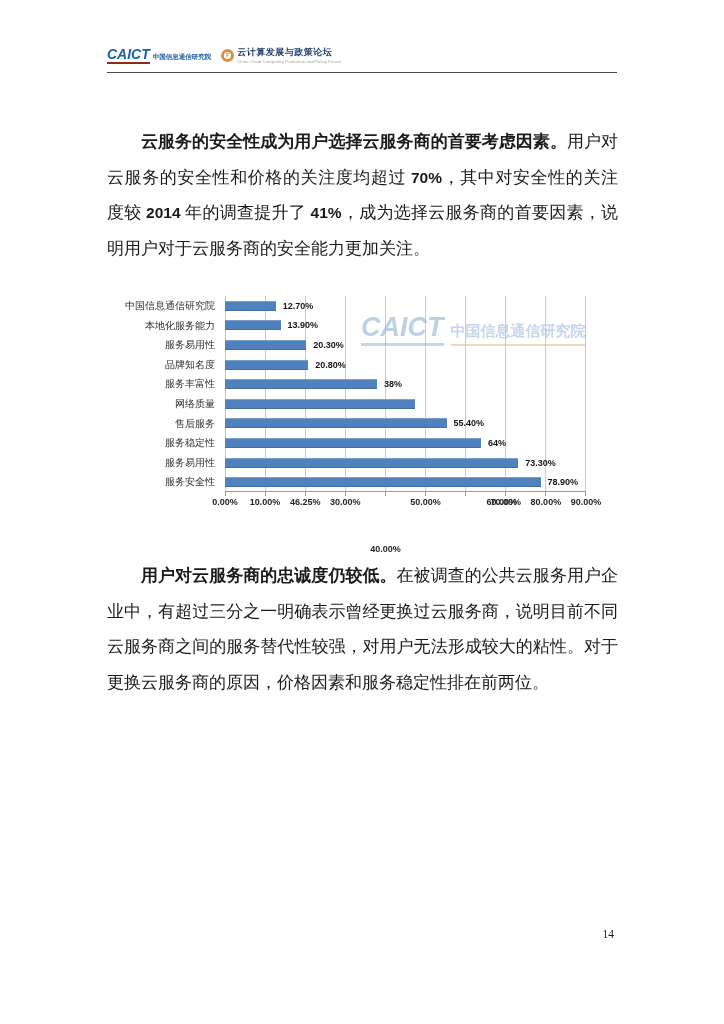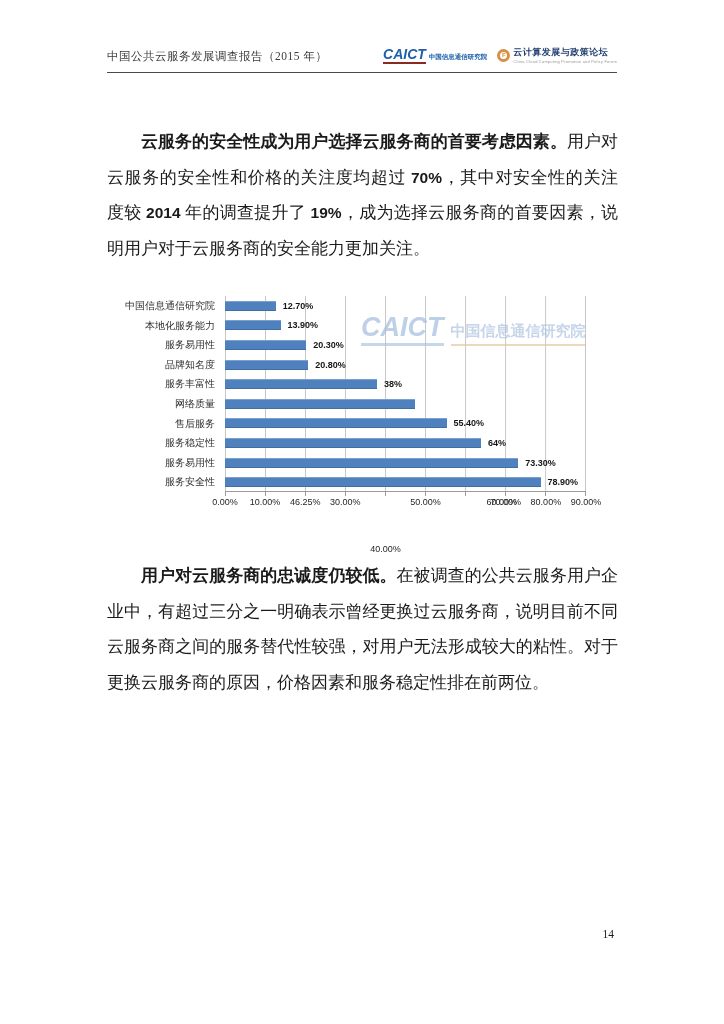--- a/index.html
+++ b/index.html
@@ -85,21 +85,21 @@
   .chart-bar { position:absolute; left:0; height:10px; background:#4e81bd;
     box-shadow:inset 0 -1px 0 rgba(0,0,0,0.15), inset 0 1px 0 rgba(255,255,255,0.25); }
   .chart-value-label {
     position:absolute; font-size:9px; font-weight:bold; color:#161616;
     white-space:nowrap; display:flex; align-items:center;
   }
   .chart-tick { position:absolute; bottom:-5px; width:1px; height:5px; background:#9a9a9a; }
   .chart-x-axis { position:absolute; left:118px; top:203px; width:361px; height:14px; }
   .chart-x-tick {
     position:absolute; top:2px; transform:translateX(-50%);
-    font-size:9px; font-weight:normal; color:#262626; white-space:nowrap;text-align:center;
+    font-size:9px; font-weight:bold; color:#262626; white-space:nowrap;text-align:center;
   }
   .watermark {
     position:absolute; left:136px; top:18px; display:flex; align-items:baseline; gap:7px;
     opacity:0.65; pointer-events:none; white-space:nowrap;
   }
   .wm-brand {
     font-style:italic; font-weight:bold; font-size:27px; line-height:1;
     color:#9cb8dc; border-bottom:3px solid #a9c2e0; padding-bottom:2px;
   }
   .wm-sub { font-weight:bold; font-size:15px; color:#a9c0de; border-bottom:2px solid #e3c49a; padding-bottom:3px; }
@@ -113,39 +113,38 @@
     position:absolute; top:928px; right:110px;
     font-size:11.5px; color:#1a1a1a;
   }
 </style>
 </head>
 <body>
 
 <div class="page">
 
   <div class="header">
-    <div class="report-title">中国公共云服务发展调查报告（2015 年）</div>
     <div class="logos">
       <div class="caict-logo">
         <span class="caict-brand">CAICT</span>
         <span class="caict-sub">中国信息通信研究院</span>
       </div>
       <div class="forum-logo">
         <span class="forum-ring">F</span>
         <span class="forum-texts">
           <span class="forum-name">云计算发展与政策论坛</span>
           <span class="forum-sub">China Cloud Computing Promotion and Policy Forum</span>
         </span>
       </div>
     </div>
   </div>
   <div class="header-rule"></div>
 
 
-  <p class="para para-1"><span class="seg-lead">云服务的安全性成为用户选择云服务商的首要考虑因素。</span><span>用户对云服务的安全性和价格的关注度均超过 </span><span class="seg-num">70%</span><span>，其中对安全性的关注度较 </span><span class="seg-num">2014</span><span> 年的调查提升了 </span><span class="seg-num">19%</span><span>，成为选择云服务商的首要因素，说明用户对于云服务商的安全能力更加关注。</span></p>
+  <p class="para para-1"><span class="seg-lead">云服务的安全性成为用户选择云服务商的首要考虑因素。</span><span>用户对云服务的安全性和价格的关注度均超过 </span><span class="seg-num">70%</span><span>，其中对安全性的关注度较 </span><span class="seg-num">2014</span><span> 年的调查提升了 </span><span class="seg-num">41%</span><span>，成为选择云服务商的首要因素，说明用户对于云服务商的安全能力更加关注。</span></p>
 
   <div class="chart">
     <div class="chart-cats">
         <div class="chart-cat-label" style="top: 0px; height: 19.6px; line-height: 19.6px;">中国信息通信研究院</div>
         <div class="chart-cat-label" style="top: 19.6px; height: 19.6px; line-height: 19.6px;">本地化服务能力</div>
         <div class="chart-cat-label" style="top: 39.2px; height: 19.6px; line-height: 19.6px;">服务易用性</div>
         <div class="chart-cat-label" style="top: 58.8px; height: 19.6px; line-height: 19.6px;">品牌知名度</div>
         <div class="chart-cat-label" style="top: 78.4px; height: 19.6px; line-height: 19.6px;">服务丰富性</div>
         <div class="chart-cat-label" style="top: 98px; height: 19.6px; line-height: 19.6px;">网络质量</div>
         <div class="chart-cat-label" style="top: 117.6px; height: 19.6px; line-height: 19.6px;">售后服务</div>

